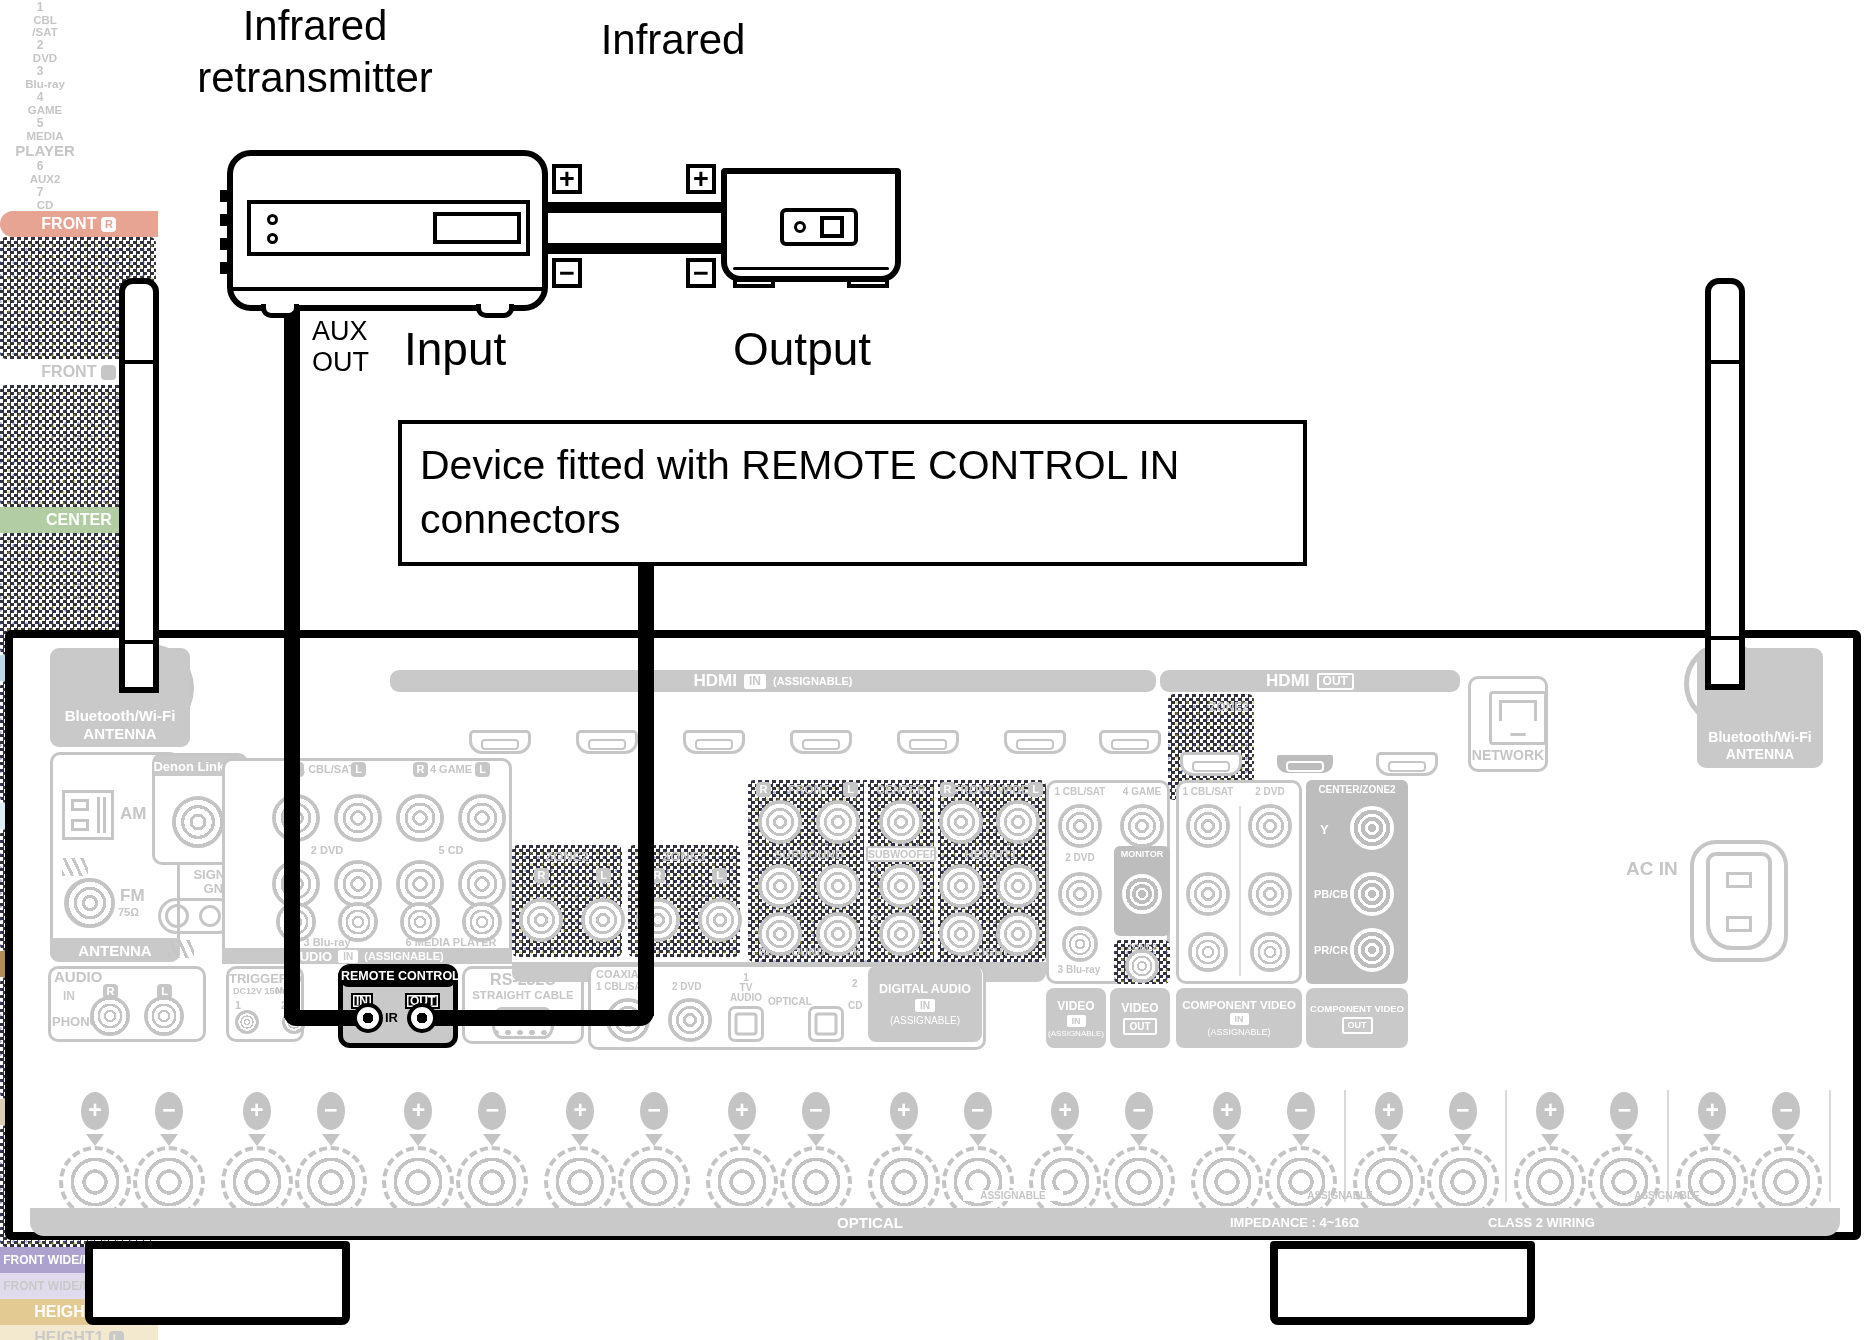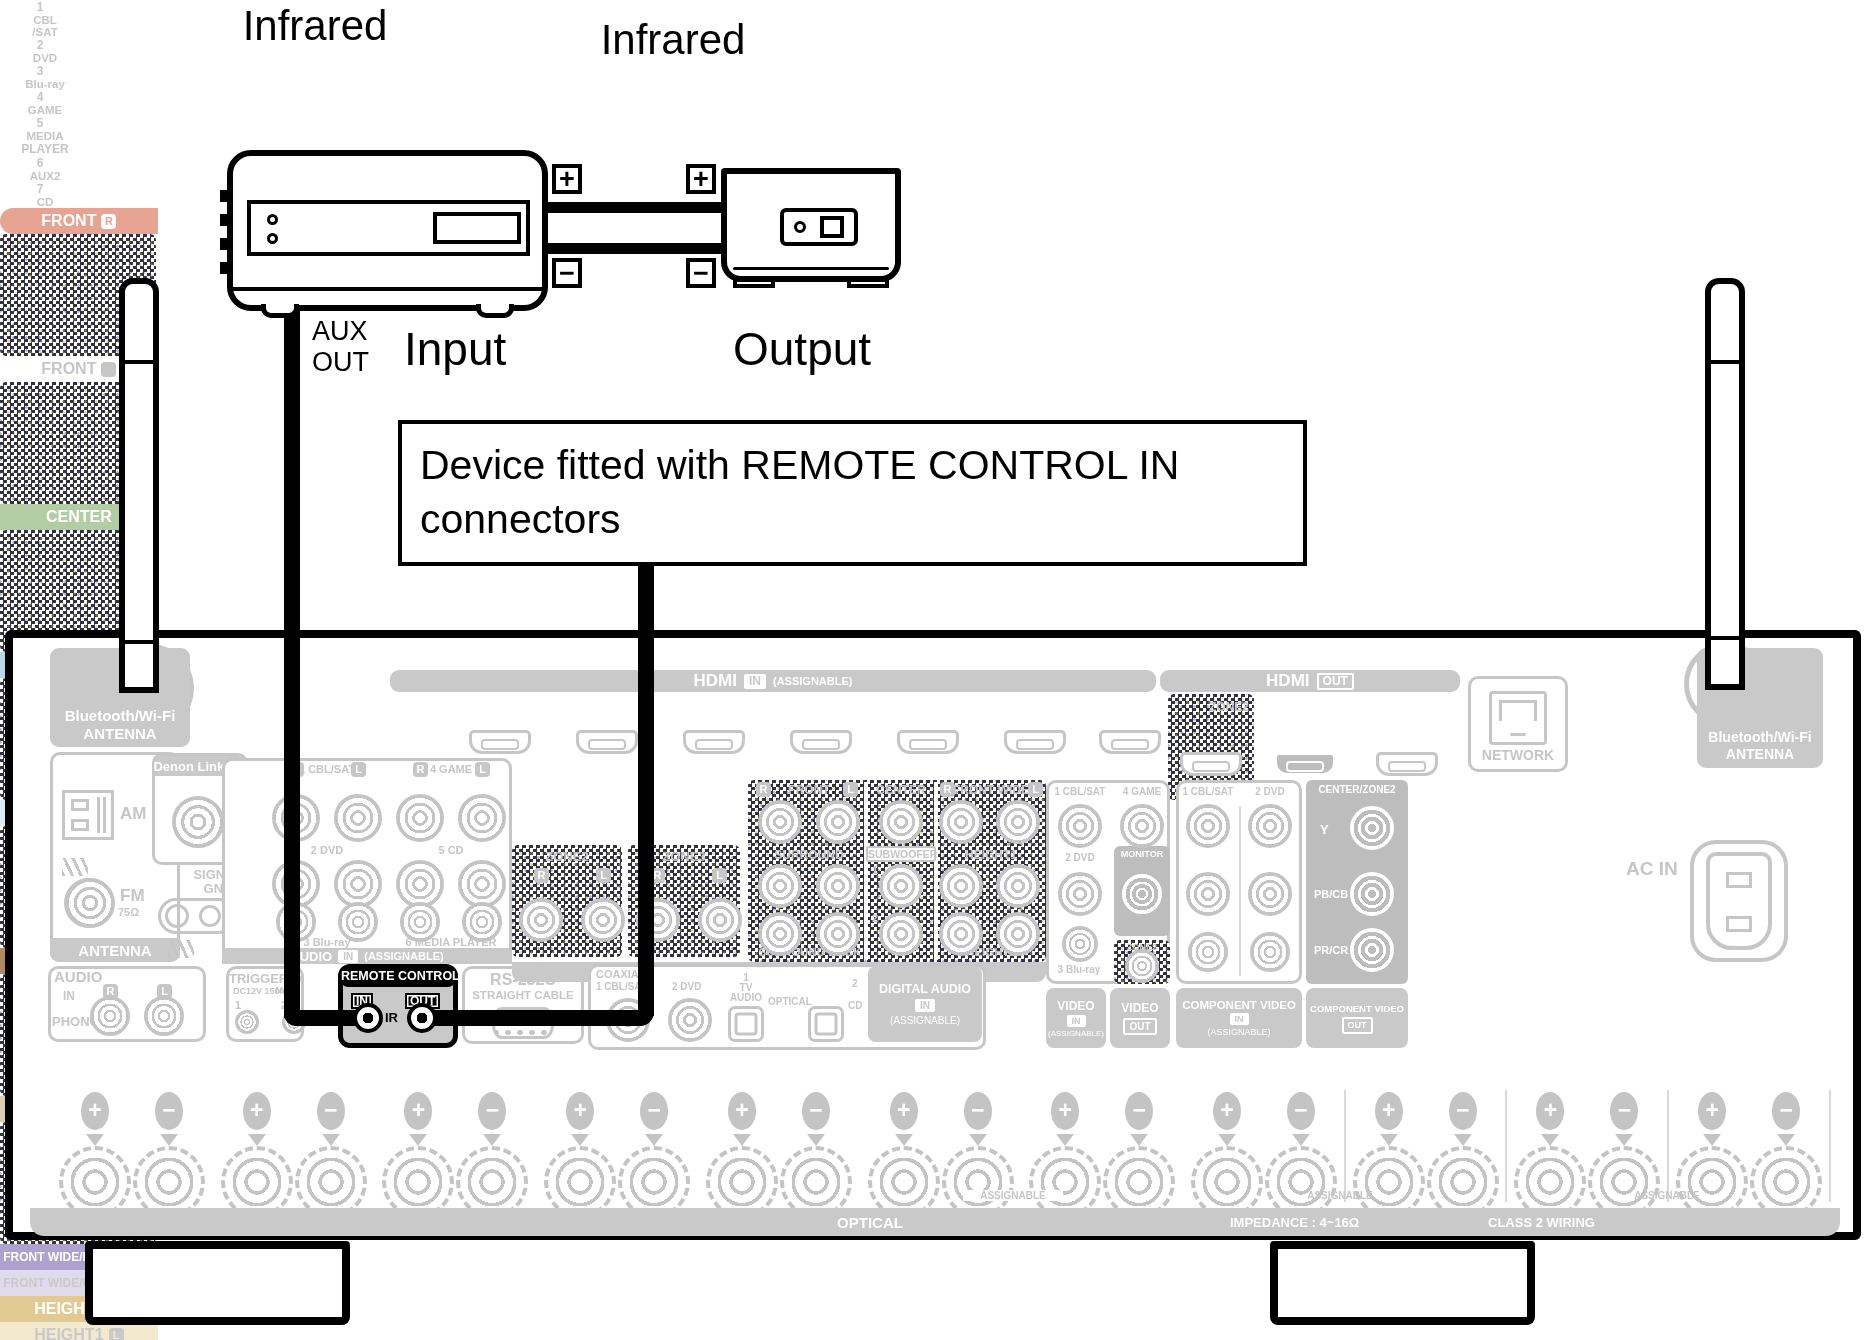--- a/index.html
+++ b/index.html
@@ -48,20 +48,21 @@
   .mnt{position:absolute;border-radius:50%;border:5px solid var(--g);z-index:2;}
   .mnt::after{content:"";position:absolute;inset:8px;border:4px solid var(--g);border-radius:50%;}
 </style>
 </head>
 <body>
 
 <div id="stage">
 
   <div class="a ttl" style="left:160px;top:0;width:310px;">
     <div>Infrared</div>
+    <div>retransmitter</div>
   </div>
   <div class="a ttl" style="left:562px;top:14px;width:222px;">
     <div>Infrared</div>
   </div>
 
   <div class="a" style="left:227px;top:150px;width:321px;height:161px;border:6px solid #000;border-radius:24px;background:#fff;z-index:20;">
     <div class="a" style="left:14px;top:44px;width:283px;height:56px;border:4px solid #000;">
       <div class="a" style="left:16px;top:10px;width:11px;height:11px;border:3px solid #000;border-radius:50%;"></div>
       <div class="a" style="left:16px;top:29px;width:11px;height:11px;border:3px solid #000;border-radius:50%;"></div>
       <div class="a" style="left:182px;top:8px;width:88px;height:32px;border:4px solid #000;"></div>
@@ -266,42 +267,42 @@
       <div class="gt" style="left: 562px; top: 704px; width: 90px; text-align: center; font-size: 11.5px; z-index: 2;">DVD</div>
       <div class="hport" style="left: 576px; top: 730px; z-index: 2;"></div>
       <div class="gt" style="left: 674px; top: 692px; width: 80px; text-align: center; font-size: 12px; z-index: 2;">3</div>
       <div class="gt" style="left: 669px; top: 704px; width: 90px; text-align: center; font-size: 11.5px; z-index: 2;">Blu-ray</div>
       <div class="hport" style="left: 683px; top: 730px; z-index: 2;"></div>
       <div class="gt" style="left: 781px; top: 692px; width: 80px; text-align: center; font-size: 12px; z-index: 2;">4</div>
       <div class="gt" style="left: 776px; top: 704px; width: 90px; text-align: center; font-size: 11.5px; z-index: 2;">GAME</div>
       <div class="hport" style="left: 790px; top: 730px; z-index: 2;"></div>
       <div class="gt" style="left: 888px; top: 692px; width: 80px; text-align: center; font-size: 12px; z-index: 2;">5</div>
       <div class="gt" style="left: 883px; top: 704px; width: 90px; text-align: center; font-size: 11.5px; z-index: 2;">MEDIA</div>
-      <div class="gt" style="left: 883px; top: 716px; width: 90px; text-align: center; font-size: 12px; z-index: 2;">PLAYER</div>
+      <div class="gt" style="left: 883px; top: 716px; width: 90px; text-align: center; font-size: 15px; z-index: 2;">PLAYER</div>
       <div class="hport" style="left: 897px; top: 730px; z-index: 2;"></div>
       <div class="gt" style="left: 995px; top: 692px; width: 80px; text-align: center; font-size: 12px; z-index: 2;">6</div>
       <div class="gt" style="left: 990px; top: 704px; width: 90px; text-align: center; font-size: 11.5px; z-index: 2;">AUX2</div>
       <div class="hport" style="left: 1004px; top: 730px; z-index: 2;"></div>
       <div class="gt" style="left: 1090px; top: 692px; width: 80px; text-align: center; font-size: 12px; z-index: 2;">7</div>
       <div class="gt" style="left: 1085px; top: 704px; width: 90px; text-align: center; font-size: 11.5px; z-index: 2;">CD</div>
       <div class="hport" style="left: 1099px; top: 730px; z-index: 2;"></div>
     </div>
 
   <div class="a gbar" style="left:1160px;top:670px;width:300px;height:22px;font-size:17px;z-index:2;">
     <span>HDMI</span>
     <span class="bo">OUT</span>
   </div>
   <div class="a dither" style="left:1168px;top:694px;width:86px;height:106px;z-index:2;">
     <div class="gt" style="position:absolute;right:5px;top:6px;font-size:12px;">ZONE2</div>
   </div>
   <div class="hport" style="left:1180px;top:752px;z-index:3;"></div>
   <div class="hport wh" style="left:1274px;top:752px;z-index:3;background:var(--dk);"></div>
   <div class="hport" style="left:1376px;top:752px;z-index:3;"></div>
 
-  <div class="a gbox" style="left:1468px;top:676px;width:100px;height:96px;z-index:2;">
+  <div class="a gbox" style="left:1468px;top:676px;width:80px;height:96px;z-index:2;">
     <div class="a" style="left:18px;top:12px;width:58px;height:54px;border:3px solid var(--g);border-radius:4px;">
       <div class="a" style="left:7px;top:6px;width:38px;height:36px;border:3px solid var(--g);clip-path:polygon(0 0,100% 0,100% 58%,70% 58%,70% 100%,30% 100%,30% 58%,0 58%);"></div>
     </div>
     <div class="gt ct" style="position:absolute;bottom:6px;width:100%;font-size:14px;">NETWORK</div>
   </div>
 
   <div class="a gbox" style="left:1046px;top:780px;width:124px;height:204px;z-index:2;"></div>
   <div class="a gt ct" style="left:1050px;top:786px;width:60px;font-size:10px;z-index:2;">1 CBL/SAT</div>
   <div class="a gt ct" style="left:1112px;top:786px;width:60px;font-size:10px;z-index:2;">4 GAME</div>
   <div class="a gt ct" style="left:1050px;top:852px;width:60px;font-size:10px;z-index:2;">2 DVD</div>

